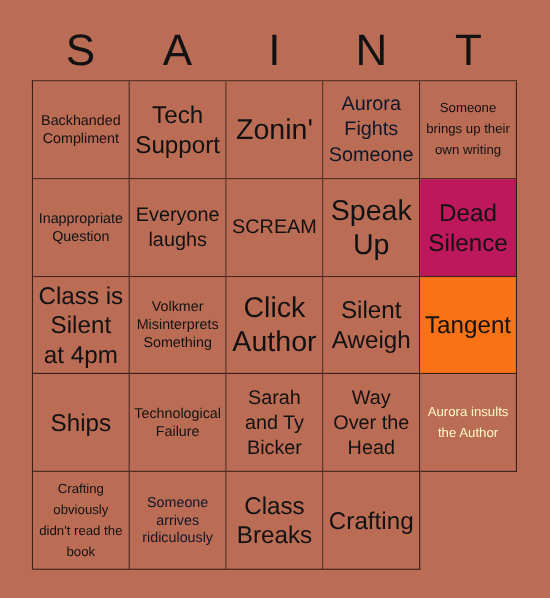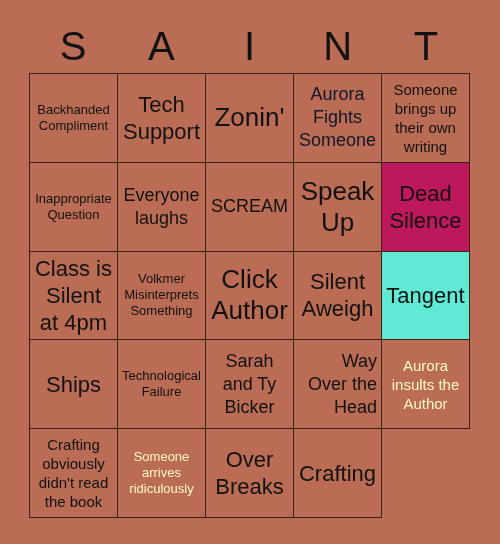--- a/index.html
+++ b/index.html
@@ -68,21 +68,21 @@
     padding: 2px 4px;
     color: #121212;
     background: #ba6c55;
     overflow: hidden;
     word-wrap: break-word;
     hyphens: none;
   }
 
   
   .fs-xs { font-size: 13px; line-height: 16px; }
-  .fs-s  { font-size: 15px;   line-height: 19px; }
+  .fs-s  { font-size: 12px;   line-height: 19px; }
   .fs-m  { font-size: 18px;   line-height: 23px; }
   .fs-l  { font-size: 22px;   line-height: 27px; }
   .fs-xl { font-size: 26px;   line-height: 31px; }
 </style>
 </head>
 <body style="background: rgb(186, 108, 85);">
 
 <div id="bingo-card">
 
   <div id="header-row">
@@ -103,27 +103,27 @@
     <div class="bingo-cell fs-xs" style="border-right-color: rgb(58, 32, 24); border-bottom-color: rgb(58, 32, 24); background: rgb(186, 108, 85); color: rgb(18, 18, 18);">Inappropriate Question</div>
     <div class="bingo-cell fs-m" style="border-right-color: rgb(58, 32, 24); border-bottom-color: rgb(58, 32, 24); background: rgb(186, 108, 85); color: rgb(18, 18, 18);">Everyone laughs</div>
     <div class="bingo-cell fs-m" style="border-right-color: rgb(58, 32, 24); border-bottom-color: rgb(58, 32, 24); background: rgb(186, 108, 85); color: rgb(18, 18, 18);">SCREAM</div>
     <div class="bingo-cell fs-xl" style="border-right-color: rgb(58, 32, 24); border-bottom-color: rgb(58, 32, 24); background: rgb(186, 108, 85); color: rgb(18, 18, 18);">Speak Up</div>
     <div class="bingo-cell fs-l" style="border-right-color: rgb(58, 32, 24); border-bottom-color: rgb(58, 32, 24); background: #be185d; color: rgb(18, 18, 18);">Dead Silence</div>
 
     <div class="bingo-cell fs-l" style="border-right-color: rgb(58, 32, 24); border-bottom-color: rgb(58, 32, 24); background: rgb(186, 108, 85); color: rgb(18, 18, 18);">Class is Silent at 4pm</div>
     <div class="bingo-cell fs-xs" style="border-right-color: rgb(58, 32, 24); border-bottom-color: rgb(58, 32, 24); background: rgb(186, 108, 85); color: rgb(18, 18, 18);">Volkmer Misinterprets Something</div>
     <div class="bingo-cell fs-xl" style="border-right-color: rgb(58, 32, 24); border-bottom-color: rgb(58, 32, 24); background: rgb(186, 108, 85); color: rgb(18, 18, 18);">Click Author</div>
     <div class="bingo-cell fs-l" style="border-right-color: rgb(58, 32, 24); border-bottom-color: rgb(58, 32, 24); background: rgb(186, 108, 85); color: rgb(18, 18, 18);">Silent Aweigh</div>
-    <div class="bingo-cell fs-l" style="border-right-color: rgb(58, 32, 24); border-bottom-color: rgb(58, 32, 24); background: #5eead4; color: rgb(18, 18, 18);">Tangent</div>
+    <div class="bingo-cell fs-l" style="border-right-color: rgb(58, 32, 24); border-bottom-color: rgb(58, 32, 24); background: #f97316; color: rgb(18, 18, 18);">Tangent</div>
 
     <div class="bingo-cell fs-l" style="border-right-color: rgb(58, 32, 24); border-bottom-color: rgb(58, 32, 24); background: rgb(186, 108, 85); color: rgb(18, 18, 18);">Ships</div>
     <div class="bingo-cell fs-xs" style="border-right-color: rgb(58, 32, 24); border-bottom-color: rgb(58, 32, 24); background: rgb(186, 108, 85); color: rgb(18, 18, 18);">Technological Failure</div>
     <div class="bingo-cell fs-m" style="border-right-color: rgb(58, 32, 24); border-bottom-color: rgb(58, 32, 24); background: rgb(186, 108, 85); color: rgb(18, 18, 18);">Sarah and Ty Bicker</div>
-    <div class="bingo-cell fs-m" style="border-right-color: rgb(58, 32, 24); border-bottom-color: rgb(58, 32, 24); background: rgb(186, 108, 85); color: rgb(18, 18, 18); text-align: right;">Way Over the Head</div>
+    <div class="bingo-cell fs-m" style="border-right-color: rgb(58, 32, 24); border-bottom-color: rgb(58, 32, 24); background: rgb(186, 108, 85); color: rgb(18, 18, 18);">Way Over the Head</div>
     <div class="bingo-cell fs-s" style="border-right-color: rgb(58, 32, 24); border-bottom-color: rgb(58, 32, 24); background: rgb(186, 108, 85); color: #fef9c3;">Aurora insults the Author</div>
 
     <div class="bingo-cell fs-s" style="border-right-color: rgb(58, 32, 24); border-bottom-color: rgb(58, 32, 24); background: rgb(186, 108, 85); color: rgb(18, 18, 18);">Crafting obviously didn't read the book</div>
-    <div class="bingo-cell fs-xs" style="border-right-color: rgb(58, 32, 24); border-bottom-color: rgb(58, 32, 24); background: rgb(186, 108, 85); color: #fef9c3;">Someone arrives ridiculously</div>
-    <div class="bingo-cell fs-l" style="border-right-color: rgb(58, 32, 24); border-bottom-color: rgb(58, 32, 24); background: rgb(186, 108, 85); color: rgb(18, 18, 18);">Over Breaks</div>
+    <div class="bingo-cell fs-xs" style="border-right-color: rgb(58, 32, 24); border-bottom-color: rgb(58, 32, 24); background: rgb(186, 108, 85); color: #0f172a;">Someone arrives ridiculously</div>
+    <div class="bingo-cell fs-l" style="border-right-color: rgb(58, 32, 24); border-bottom-color: rgb(58, 32, 24); background: rgb(186, 108, 85); color: rgb(18, 18, 18);">Class Breaks</div>
     <div class="bingo-cell fs-l" style="border-right-color: rgb(58, 32, 24); border-bottom-color: rgb(58, 32, 24); background: rgb(186, 108, 85); color: rgb(18, 18, 18);">Crafting</div>
   </div>
 
 </div>
 
 </body></html>

